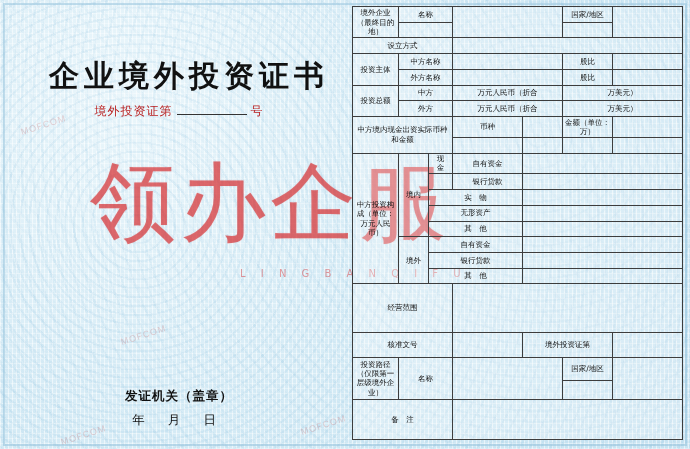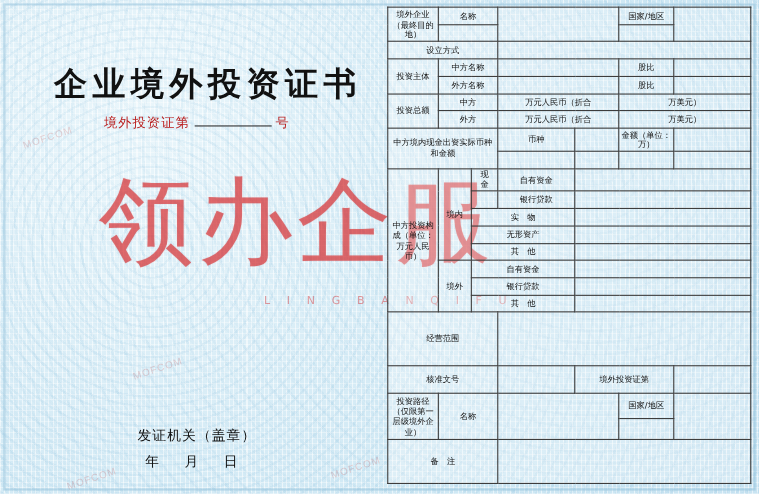--- a/index.html
+++ b/index.html
@@ -70,21 +70,21 @@
   }
   .cert-no-row .gap{display:inline-block;width:70px;border-bottom:1px solid #333;margin:0 4px;height:12px;}
   .body-text{
     position:absolute;left:8px;top:150px;width:312px;
     font-size:12.5px;line-height:21px;color:#111;text-align:justify;
     text-justify:inter-ideograph;
   }
   .body-text p{margin:0 0 1px 0;text-indent:24px;}
   .issuer{
     position:absolute;left:0;top:374px;width:330px;text-align:center;
-    font-size:12.5px;color:#111;letter-spacing:1px;
+    font-size:12.5px;color:#111;letter-spacing:1px;font-weight:bold;
   }
   .date-line{
     position:absolute;left:0;top:398px;width:330px;text-align:center;
     font-size:12.5px;color:#111;letter-spacing:10px;
   }
 
   
   .form-wrap{
     position:absolute;left:352px;top:6px;width:330px;height:434px;
   }

